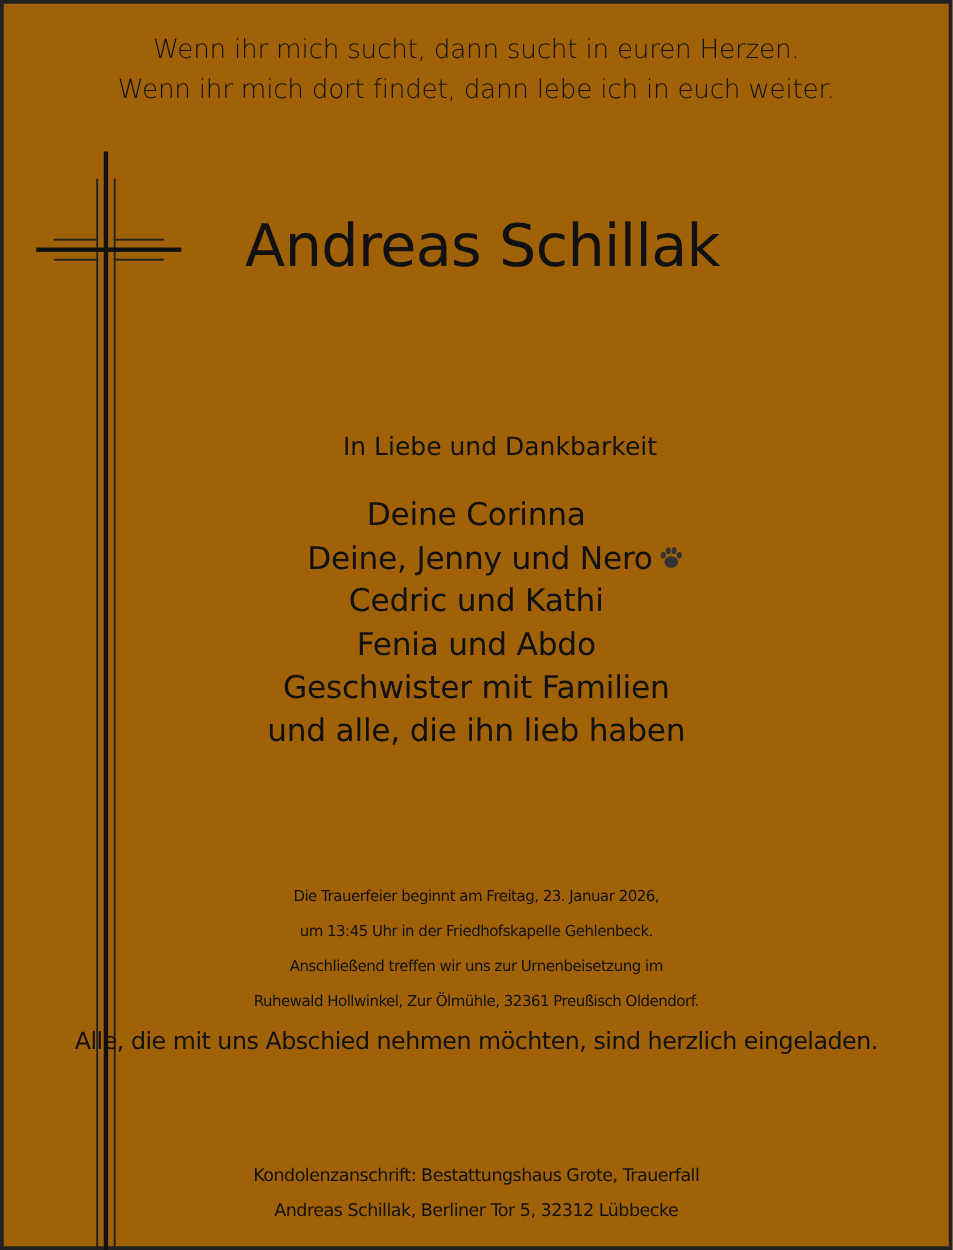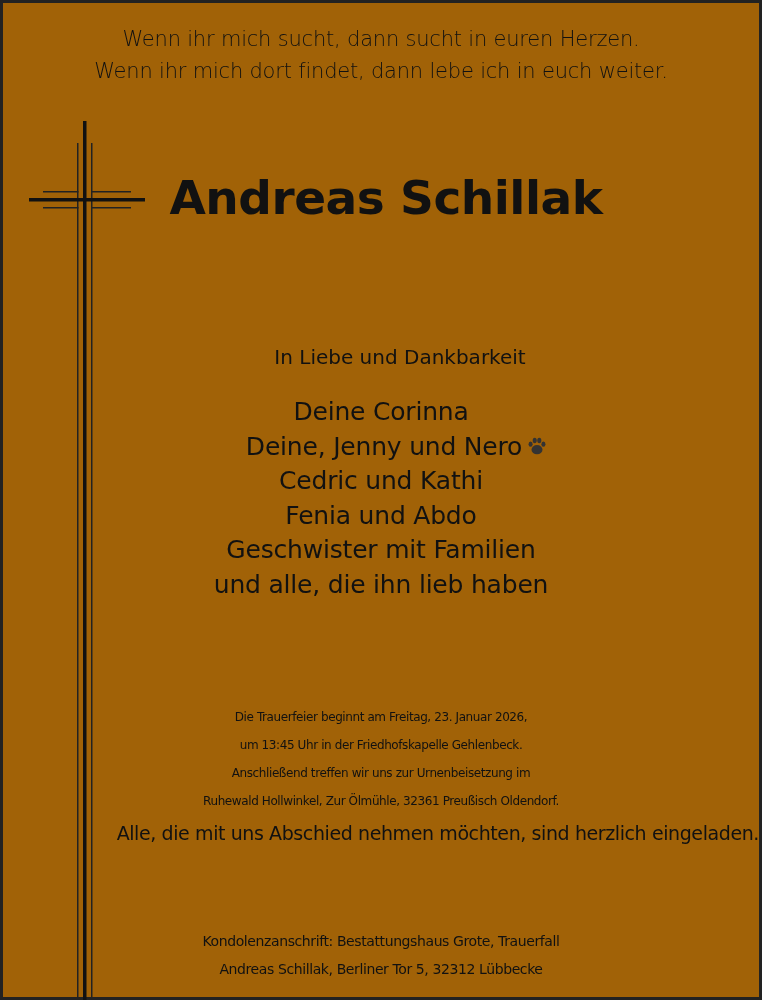--- a/index.html
+++ b/index.html
@@ -12,32 +12,32 @@
     color: #111111;
     font-family: "DejaVu Sans", sans-serif;
   }
   .center { position: absolute; left: 0; width: 756px; text-align: center; }
   .motto { top: 20px; font-size: 21px; line-height: 32px; letter-spacing: -0.2px; font-weight: 300; }
   .motto div { white-space: nowrap; }
   .cross { position: absolute; left: 22px; top: 118px; width: 120px; height: 880px; }
   .name {
     position: absolute; left: 163px; top: 160px; width: 440px;
     font-size: 47px; line-height: 70px; text-align: center; letter-spacing: -0.5px;
-    font-weight: 700; white-space: nowrap;
+    font-weight: 400; white-space: nowrap;
   }
   .dates { position: absolute; left: 225px; top: 228px; width: 310px; font-size: 21px; line-height: 32px; white-space: nowrap; text-align: center; }
   .dates span { margin: 0 8px; }
   .intro { top: 338px; left: 0; font-size: 20px; line-height: 32px; }
   .intro span { position: relative; left: 19px; }
   .family { top: 392px; font-size: 25px; line-height: 34.5px; letter-spacing: -0.2px; }
   .family .row { white-space: nowrap; position: relative; }
   .paw { display: inline-block; width: 22px; height: 22px; vertical-align: -2px; margin-left: 4px; }
   .details { top: 700px; font-size: 12px; line-height: 28px; letter-spacing: -0.4px; }
   .details div { white-space: nowrap; }
-  .invite { top: 816px; font-size: 19px; line-height: 28px; letter-spacing: -0.4px; text-align: right; }
+  .invite { top: 816px; font-size: 19px; line-height: 28px; letter-spacing: -0.4px; }
   .donation { top: 862px; font-size: 19px; line-height: 28px; letter-spacing: -0.4px; }
   .condolence { top: 924px; font-size: 14px; line-height: 28px; letter-spacing: -0.4px; }
 </style>
 </head>
 <body>
 
 <div class="frame">
 
   <div class="center motto">
     <div>Wenn ihr mich sucht, dann sucht in euren Herzen.</div>

